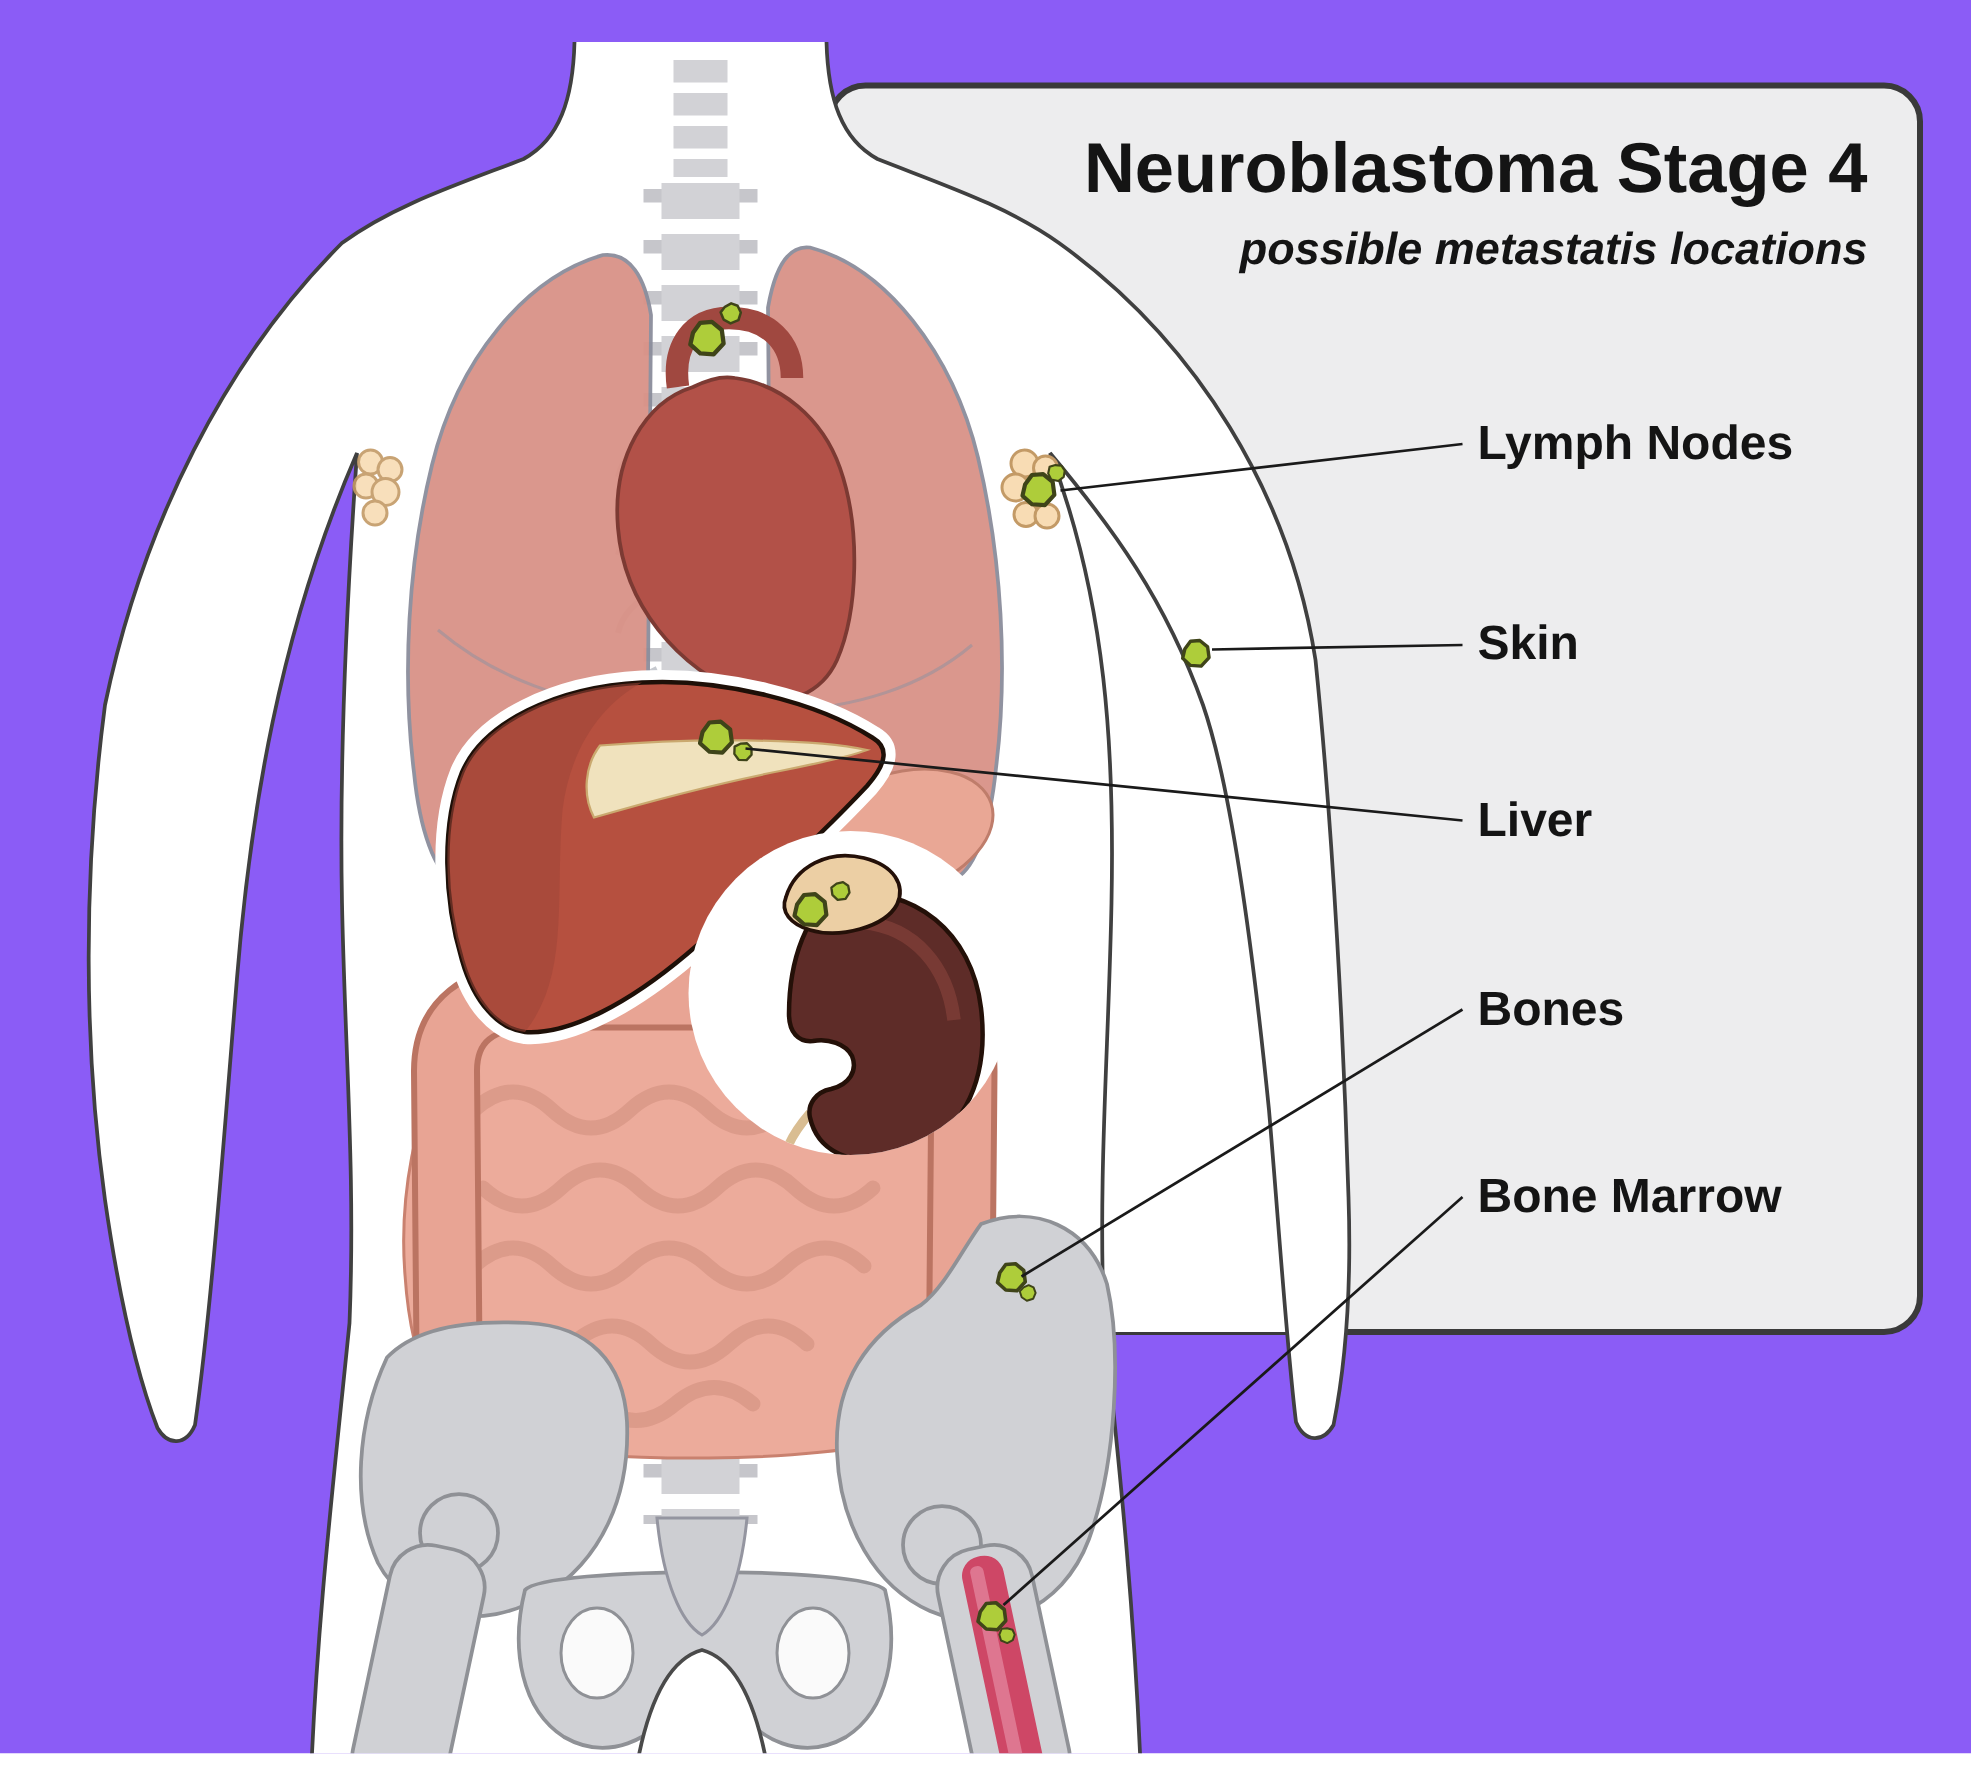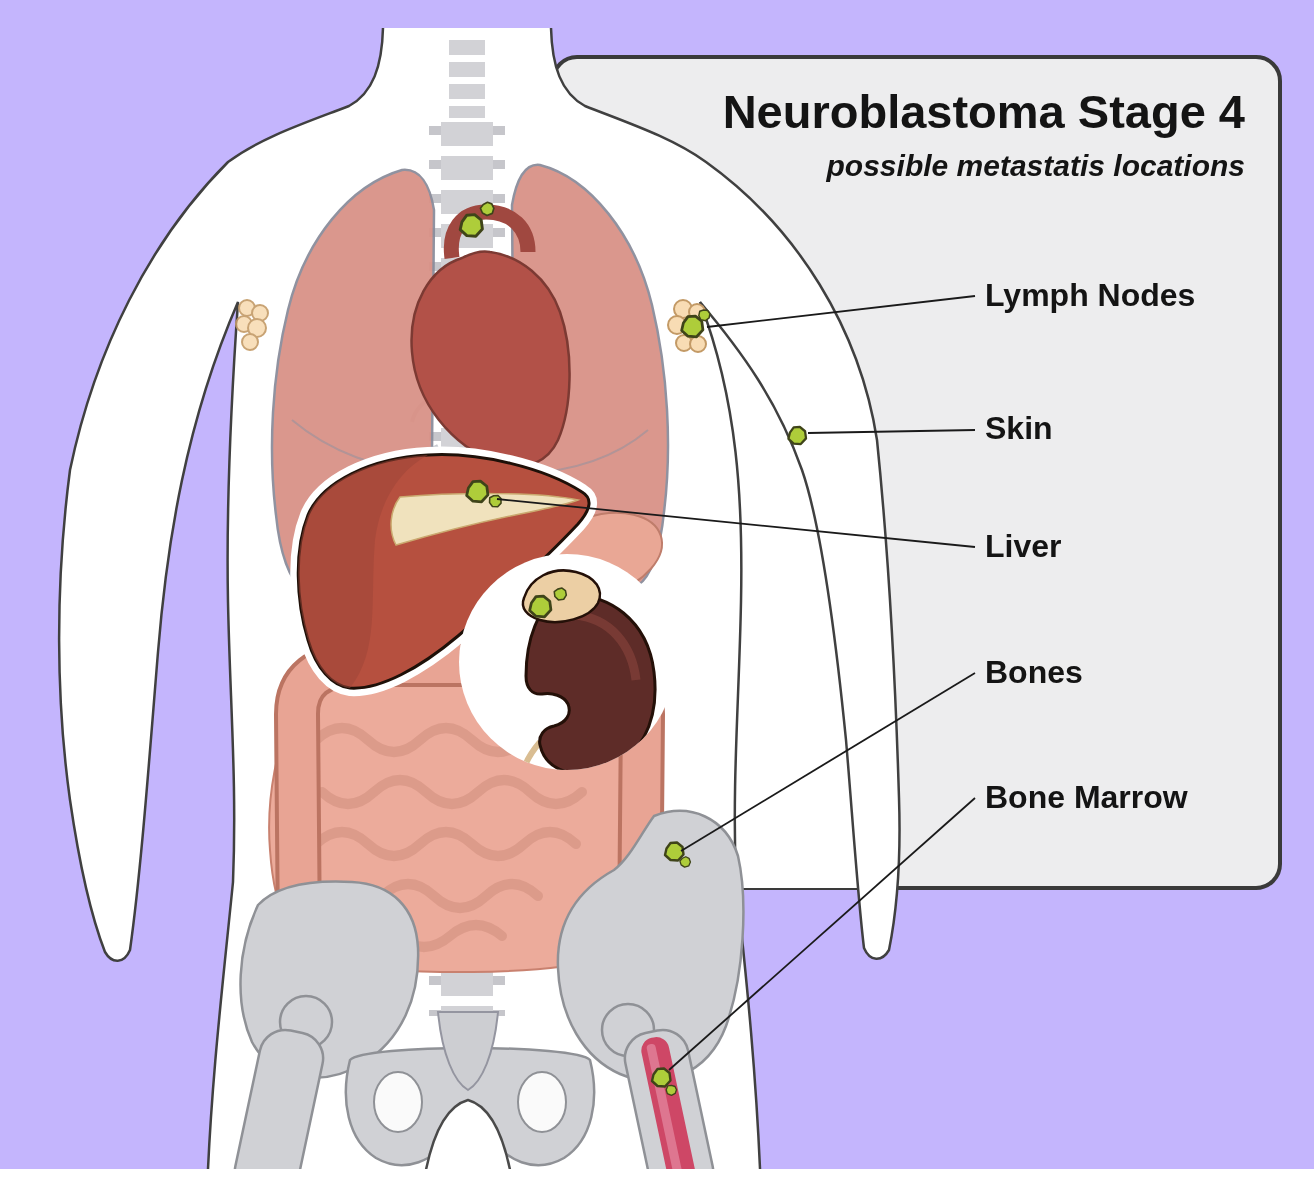--- a/index.html
+++ b/index.html
@@ -1,16 +1,16 @@
 <!DOCTYPE html>
 <html><head>
 <meta charset="utf-8">
 <style>
   html,body{margin:0;padding:0;background:#ffffff;}
-  .stage{position:relative;width:1314px;height:1169px;background:#c4b5fd;overflow:hidden;
+  .stage{position:relative;width:1314px;height:1169px;background:#8b5cf6;overflow:hidden;
          font-family:"Liberation Sans", sans-serif;}
   svg{display:block;}
   .title-text{font-family:"Liberation Sans", sans-serif;font-weight:bold;font-size:47px;fill:#141414;}
   .subtitle-text{font-family:"Liberation Sans", sans-serif;font-weight:bold;font-style:italic;font-size:30px;fill:#141414;}
   .callout-text{font-family:"Liberation Sans", sans-serif;font-weight:bold;font-size:32px;fill:#141414;}
 </style>
 </head>
 <body>
 
 <div class="stage">

